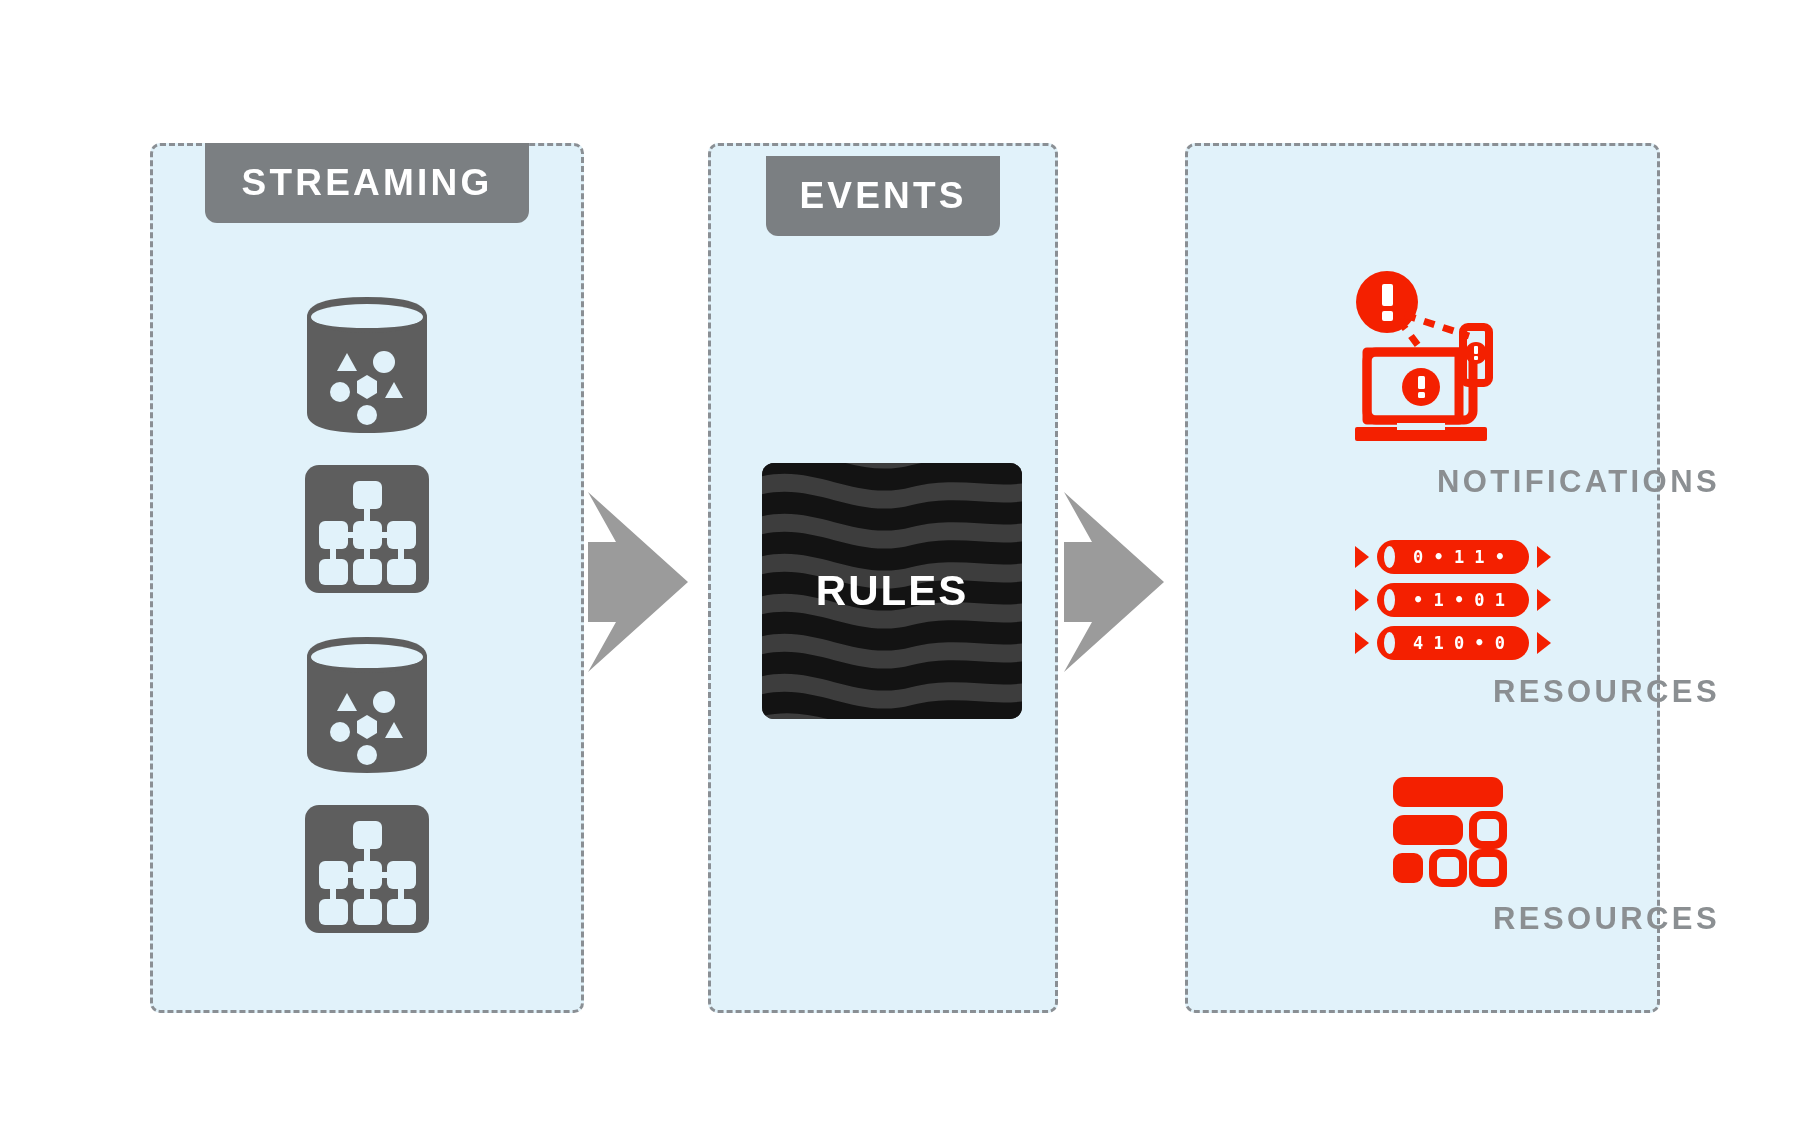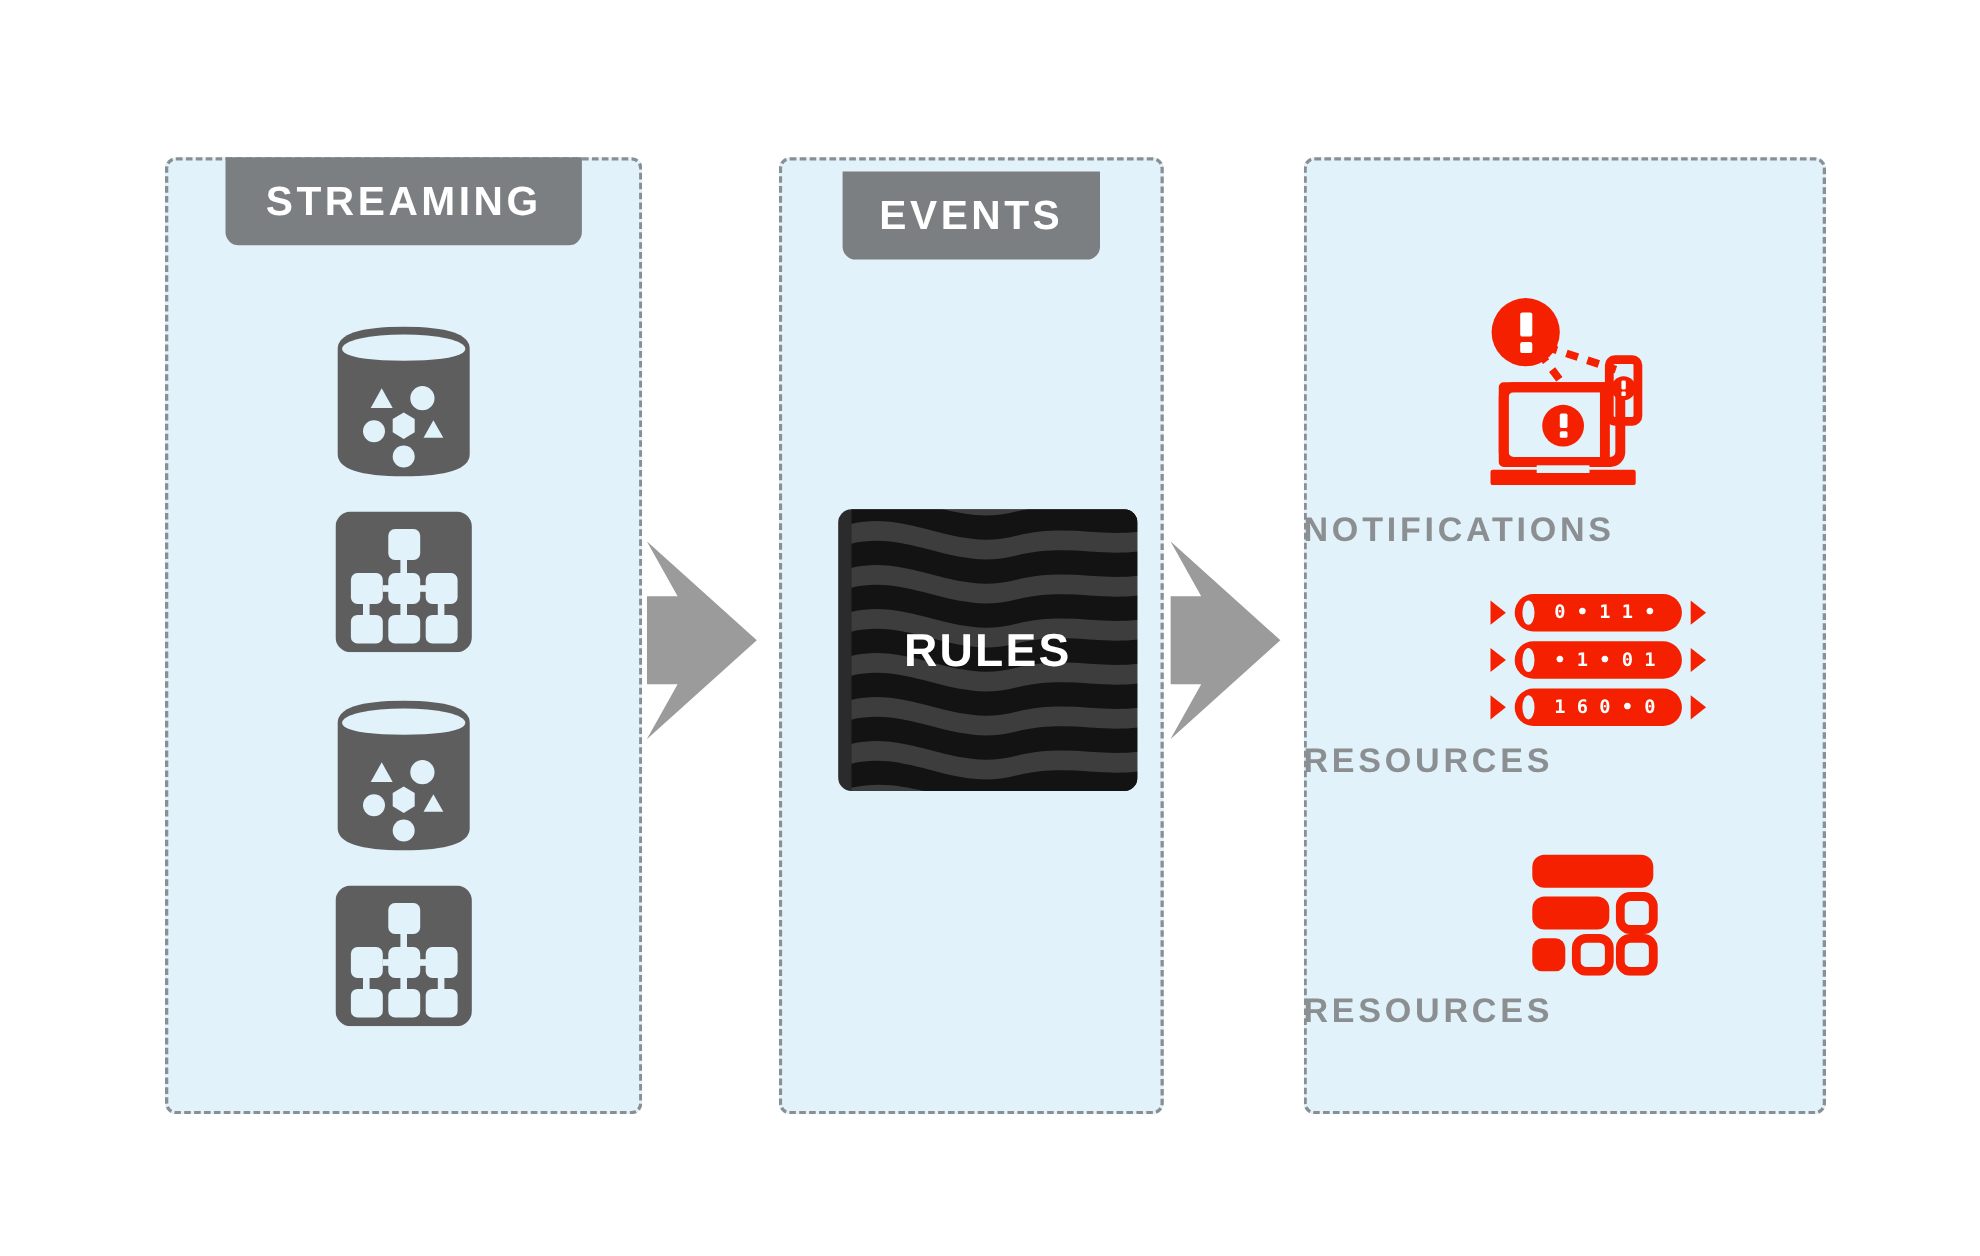--- a/index.html
+++ b/index.html
@@ -53,32 +53,31 @@
   #res-db-2{left:305px;top:635px;}
   #res-net-2{left:305px;top:805px;height:128px;width:124px;}
 
   
   #rules-box{
     position:absolute;
     left:762px;top:463px;width:260px;height:256px;
     border-radius:12px;overflow:hidden;
     background:#2b2b2b;
     z-index:5;
-    padding-left:12px;
   }
   #rules-box svg{display:block;width:100%;height:100%;}
   #rules-label{
     position:absolute;inset:0;
     display:flex;align-items:center;justify-content:center;
     color:#ffffff;font-weight:bold;font-size:42px;letter-spacing:2px;
     z-index:2;
   }
 
   
-  .action-block{position:absolute;width:535px;left:1185px;text-align:left;}
+  .action-block{position:absolute;width:535px;left:1185px;text-align:right;}
   #action-notifications{top:270px;}
   #action-streaming{top:540px;}
   #action-functions{top:775px;}
 
   .action-art{display:flex;justify-content:center;align-items:flex-end;}
   .action-label{
     margin-top:14px;
     color:#8b8f92;
     font-weight:bold;
     font-size:31px;
@@ -262,21 +261,21 @@
           <div class="stream-row">
             <div class="tri"></div>
             <div class="stream-pill">
               <span class="stream-bit">• 1 • 0 1</span>
             </div>
             <div class="tri"></div>
           </div>
           <div class="stream-row">
             <div class="tri"></div>
             <div class="stream-pill">
-              <span class="stream-bit">1 6 0 • 0</span>
+              <span class="stream-bit">4 1 0 • 0</span>
             </div>
             <div class="tri"></div>
           </div>
         </div>
     </div>
     <div class="action-label">RESOURCES</div>
   </div>
 
   <div class="action-block" id="action-functions">
     <div class="action-art">

